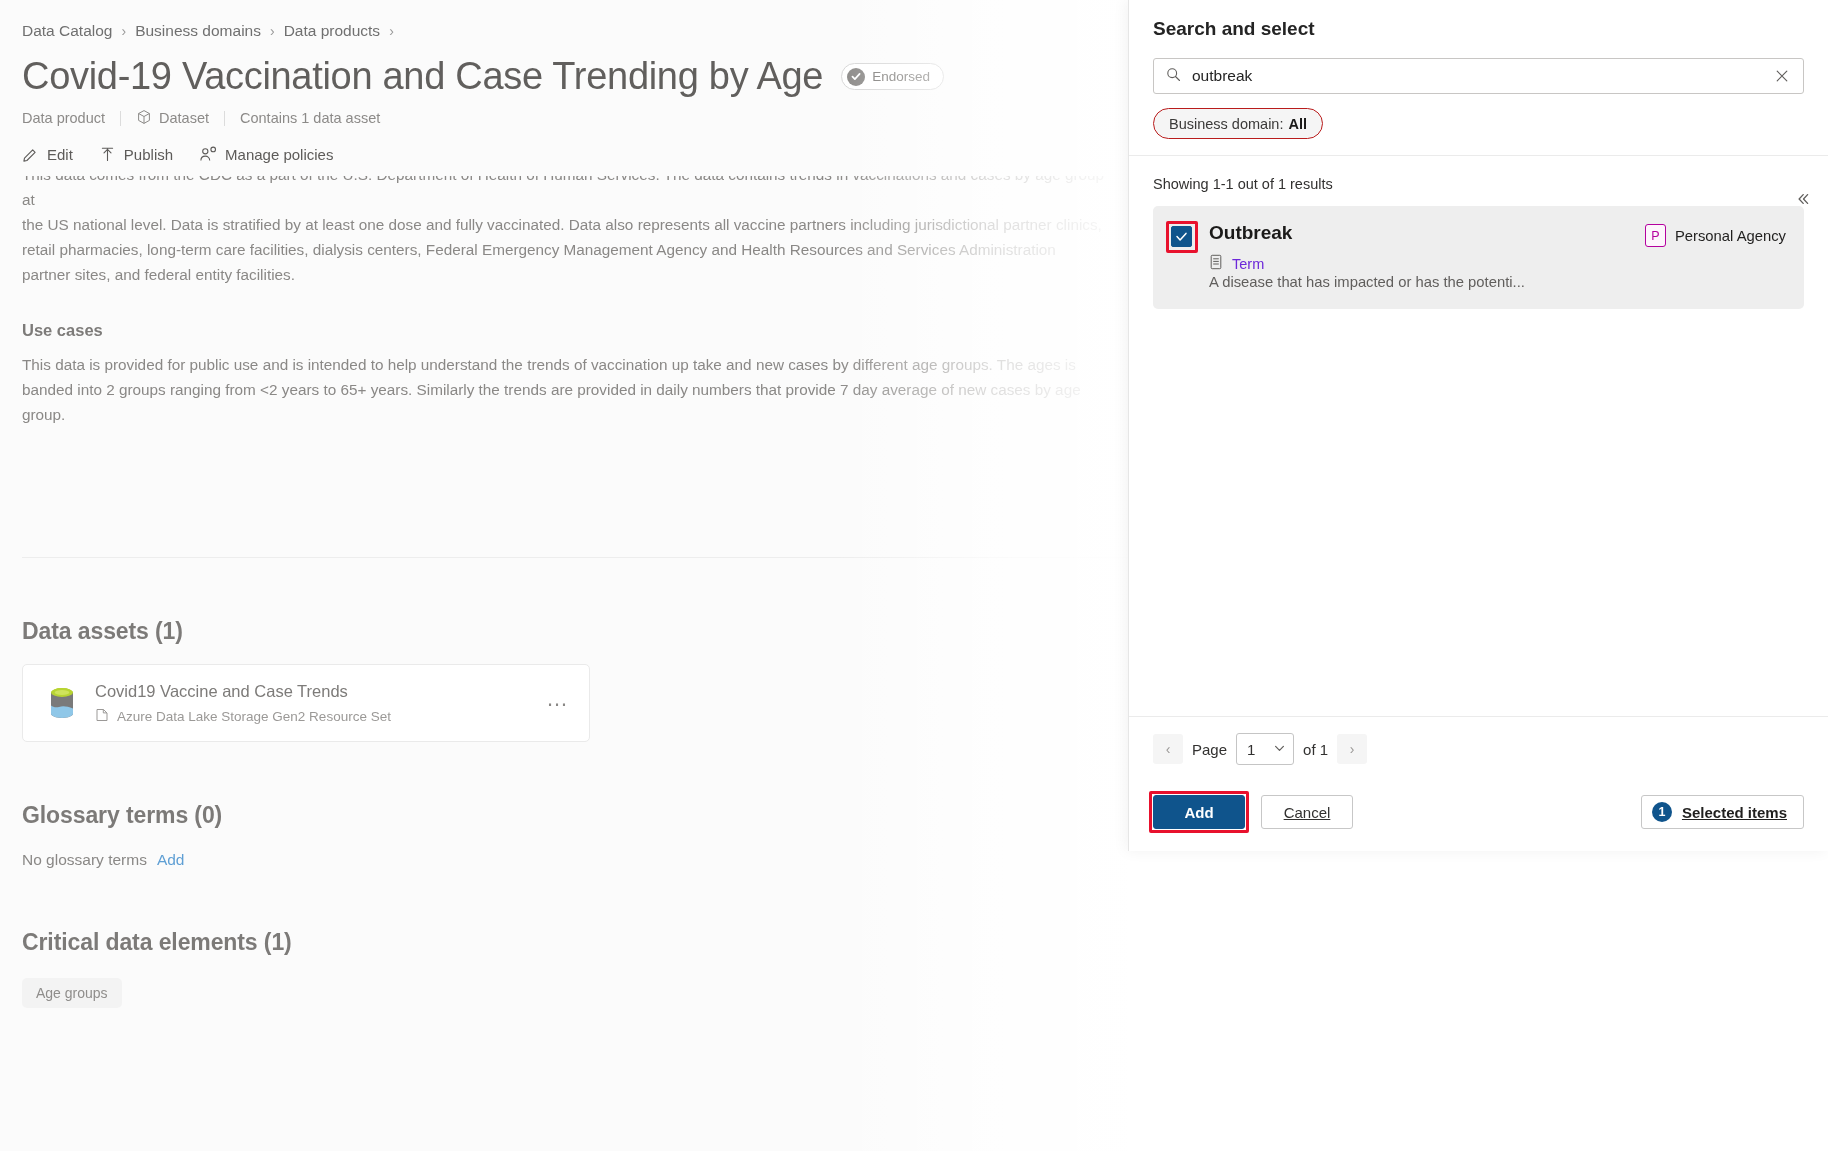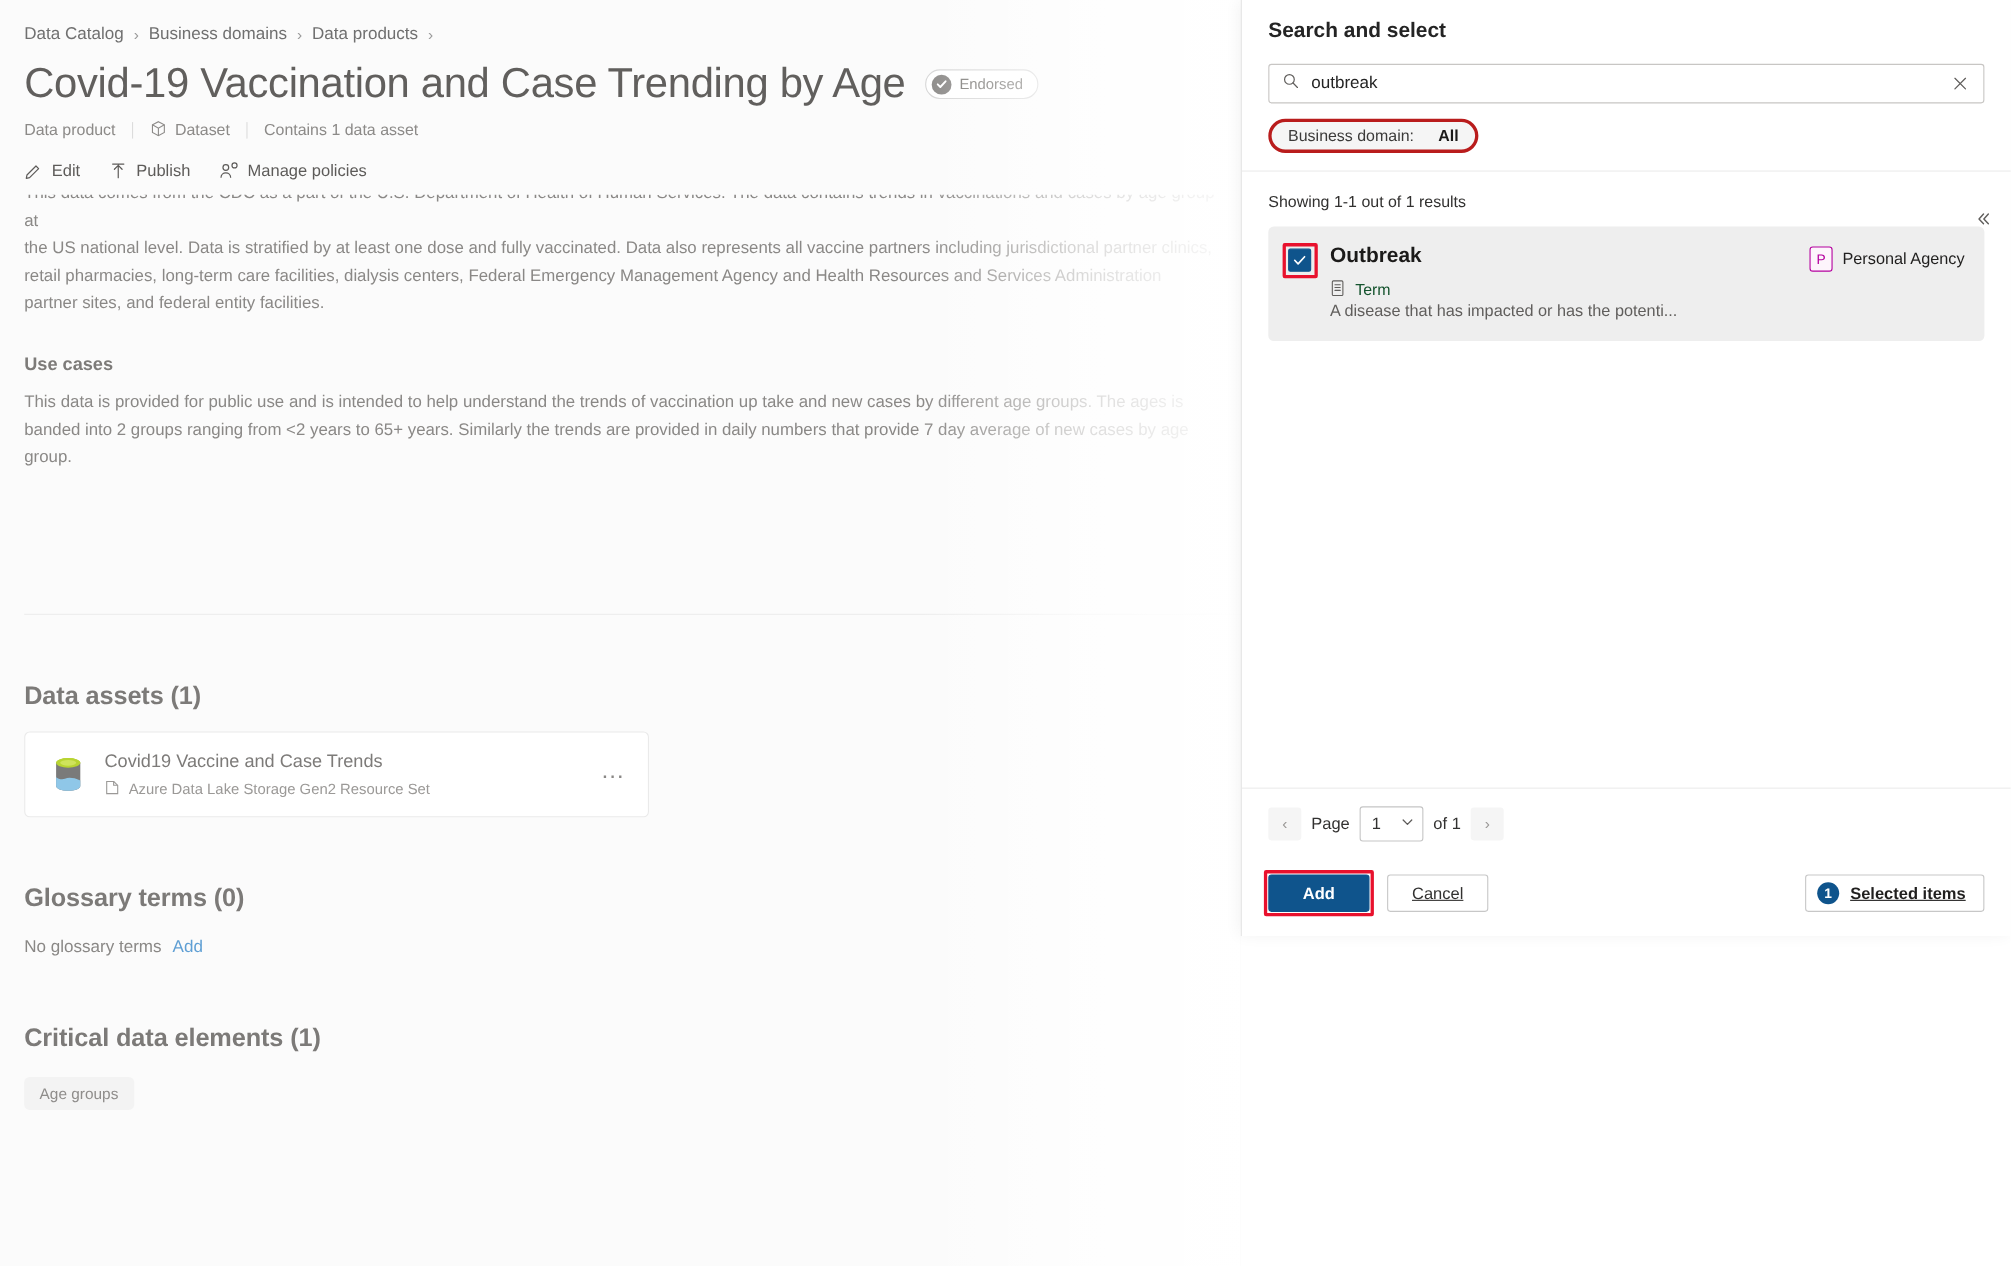--- a/index.html
+++ b/index.html
@@ -217,29 +217,29 @@
     width: 22px; height: 22px;
     display: inline-flex; align-items: center; justify-content: center;
     cursor: pointer; border: none; background: transparent; padding: 0;
   }
 
   .filter-row { margin-top: 14px; padding-bottom: 16px; }
   .filter-pill {
     display: inline-flex; align-items: center;
     height: 31px;
     padding: 0 15px;
-    border: 3px solid #b91c1c;
+    border: 1px solid #b91c1c;
     border-radius: 16px;
     background: #f5f5f5;
     font-size: 14.5px;
     color: #3b3a39;
     cursor: pointer;
     text-align: right;
   }
-  .filter-pill b { font-weight: 700; margin-left: 22px; color: #1b1a19; }
+  .filter-pill b { font-weight: 700; margin-left: 5px; color: #1b1a19; }
 
   .panel-div { height: 1px; background: #ebebeb; }
 
   .panel-body { flex: 1 1 auto; position: relative; padding: 0 24px; overflow: hidden; }
 
   .results-count { font-size: 14.5px; color: #323130; padding: 20px 0 14px 0; }
 
   .result-card {
     position: relative;
     background: #eeeeee;
@@ -277,21 +277,21 @@
   .domain-glyph {
     width: 21px; height: 23px;
     border: 1px solid #b4009e;
     border-radius: 3px;
     background: #fdf5fc;
     color: #b4009e;
     font-size: 12.5px;
     display: inline-flex; align-items: center; justify-content: center;
   }
   .domain-label { font-size: 14.8px; color: #201f1e; white-space: nowrap; }
-  .res-type { display: flex; align-items: center; gap: 9px; margin-top: 7px; font-size: 14.5px; color: #14532d; }
+  .res-type { display: flex; align-items: center; gap: 9px; margin-top: 7px; font-size: 14.5px; color: #6d28d9; }
   .res-desc { margin-top: 9px; font-size: 14.8px; color: #605e5c; }
 
   
   .panel-foot { flex: 0 0 auto; }
   .pager-bar {
     border-top: 1px solid #ebebeb;
     padding: 16px 24px;
     display: flex; align-items: center; gap: 9px;
   }
   .pg-btn {

